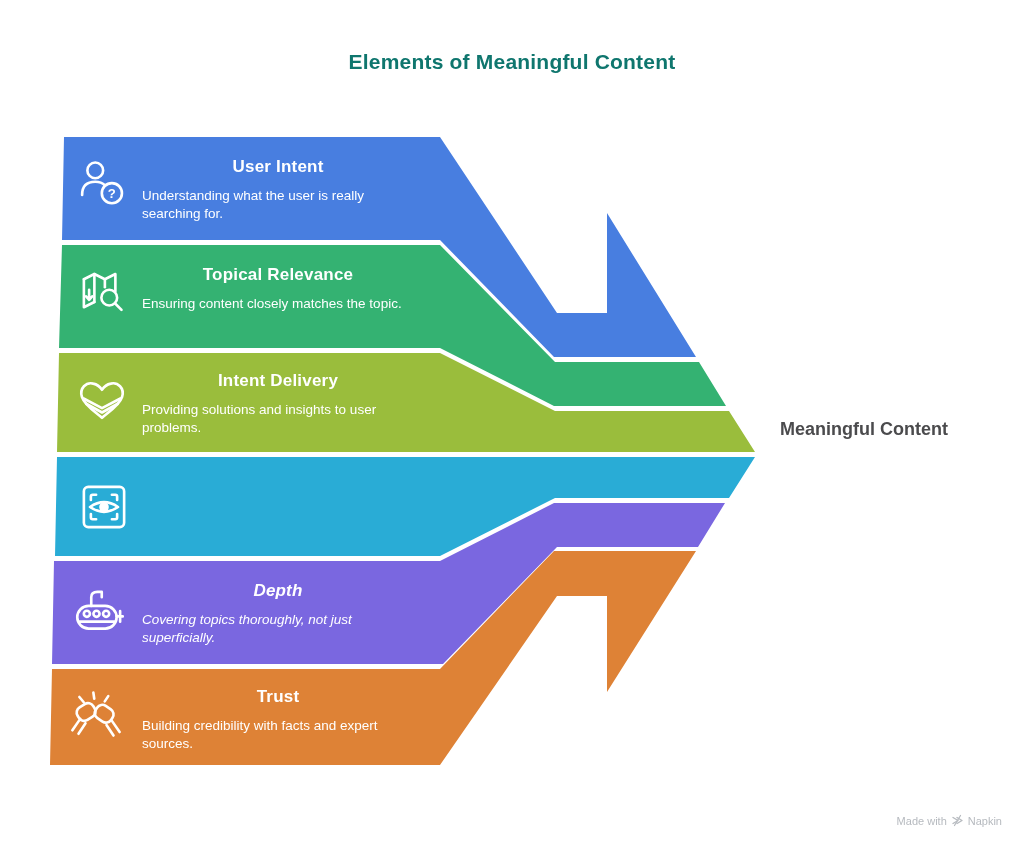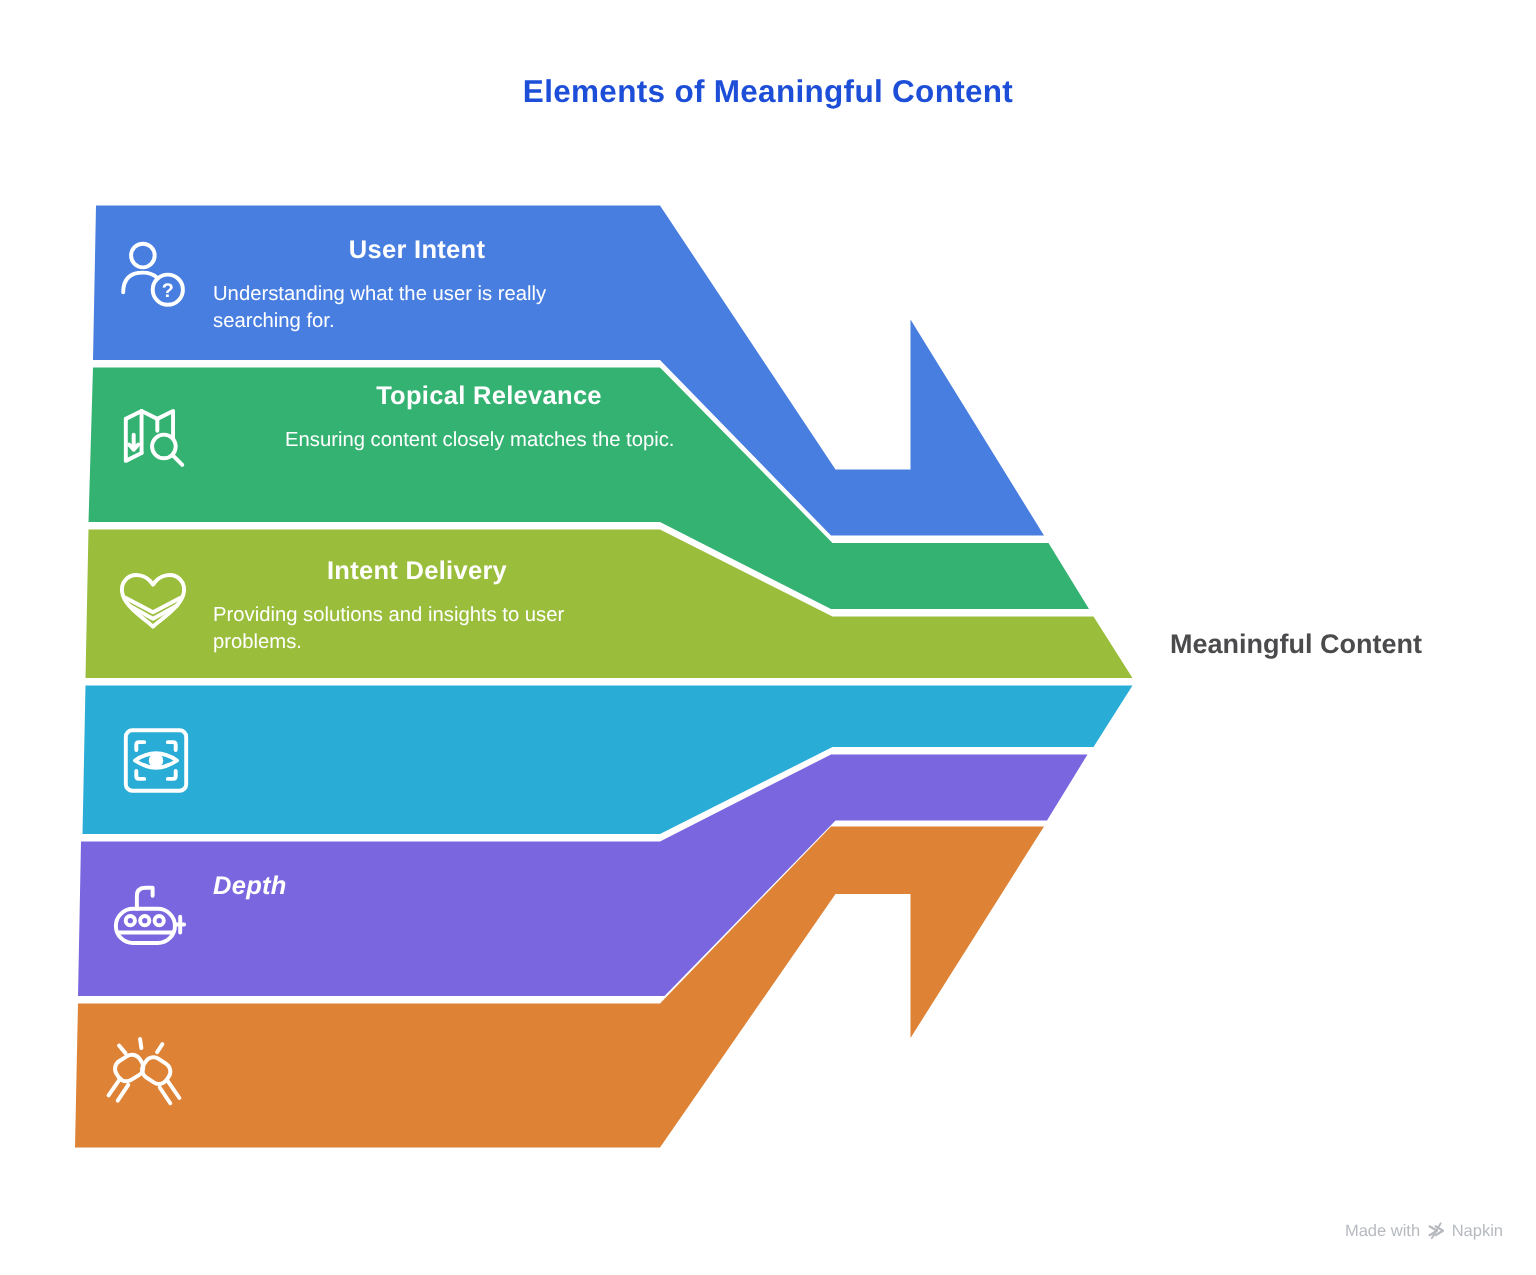--- a/index.html
+++ b/index.html
@@ -2,27 +2,27 @@
 <html><head>
 <meta charset="utf-8">
 <style>
   html,body { margin:0; padding:0; background:#ffffff; }
   .canvas {
     position:relative; width:1024px; height:850px; background:#ffffff;
     font-family:"Liberation Sans", sans-serif; overflow:hidden;
   }
   .title {
     position:absolute; top:50px; left:0; width:100%; text-align:center;
-    font-size:21px; font-weight:bold; color:#1d4ed8; letter-spacing:0.2px;
+    font-size:21px; font-weight:bold; color:#0f766e; letter-spacing:0.2px;
   }
   svg.ribbons { position:absolute; left:0; top:0; }
   .band-text { position:absolute; left:142px; color:#ffffff; z-index:3; }
   .band-name { font-size:17px; font-weight:bold; letter-spacing:0.2px; margin-bottom:10px;text-align:center; }
   .band-desc { font-size:13.5px; line-height:1.32; width:272px; }
-  .bt1 { top:157px; } .bt2 { top:254px;margin-left:48px; } .bt3 { top:371px; }
+  .bt1 { top:157px; } .bt2 { top:265px; } .bt3 { top:371px; }
   .bt4 { top:477px; } .bt5 { top:581px;font-style:italic; } .bt6 { top:687px; }
   .icon { position:absolute; width:56px; height:56px; z-index:3; }
   .icon svg { width:100%; height:100%; stroke:#ffffff; fill:none;
               stroke-width:3; stroke-linecap:round; stroke-linejoin:round; }
   .ic1 { left:76px; top:159px; } .ic2 { left:76px; top:267px; }
   .ic3 { left:74px; top:374px; } .ic4 { left:76px; top:479px; }
   .ic5 { left:72px; top:584px; } .ic6 { left:68px; top:690px; }
   .result {
     position:absolute; left:780px; top:418px; width:180px;
     font-size:18px; font-weight:bold; color:#4B4B4D; line-height:1.32; z-index:3;
@@ -108,30 +108,35 @@
       <path d="M8,43 L49,43"></path>
       <circle cx="17" cy="34" r="3.5"></circle>
       <circle cx="28" cy="34" r="3.5"></circle>
       <circle cx="39" cy="34" r="3.5"></circle>
       <path d="M22,25 V15 Q22,9 29,9 H34 V15"></path>
       <path d="M51,37 H58 M55,31 V43"></path>
     </svg>
   </div>
   <div class="band-text bt5">
     <div class="band-name">Depth</div>
+    <div class="band-desc">Covering topics thoroughly, not just superficially.</div>
   </div>
 
   <div class="icon ic6">
     <svg viewBox="0 0 64 64">
       <path d="M29,3 L30,10 M13,8 L18,14 M46,7 L42,13"></path>
       <rect x="10" y="17" width="21" height="17" rx="7" transform="rotate(-32 20 25)"></rect>
       <rect x="31" y="19" width="21" height="17" rx="7" transform="rotate(34 42 27)"></rect>
       <path d="M5,46 L14,33 M12,50 L20,38"></path>
       <path d="M59,48 L50,35 M52,52 L44,40"></path>
     </svg>
+  </div>
+  <div class="band-text bt6">
+    <div class="band-name">Trust</div>
+    <div class="band-desc">Building credibility with facts and expert sources.</div>
   </div>
 
   <div class="result">Meaningful Content</div>
 
   <div class="watermark">
     <span>Made with</span>
     <span class="napkin-glyph">
       <svg width="13" height="13" viewBox="0 0 13 13">
         <path d="M2,3.5 L7,6.5 L2,9.5 M6,3.5 L11,6.5 L6,9.5" fill="none" stroke="#B6BABF" stroke-width="1.4" stroke-linecap="round" stroke-linejoin="round"></path>
         <path d="M3.5,11.5 L9.5,1.5" fill="none" stroke="#B6BABF" stroke-width="1.2" stroke-linecap="round"></path>

